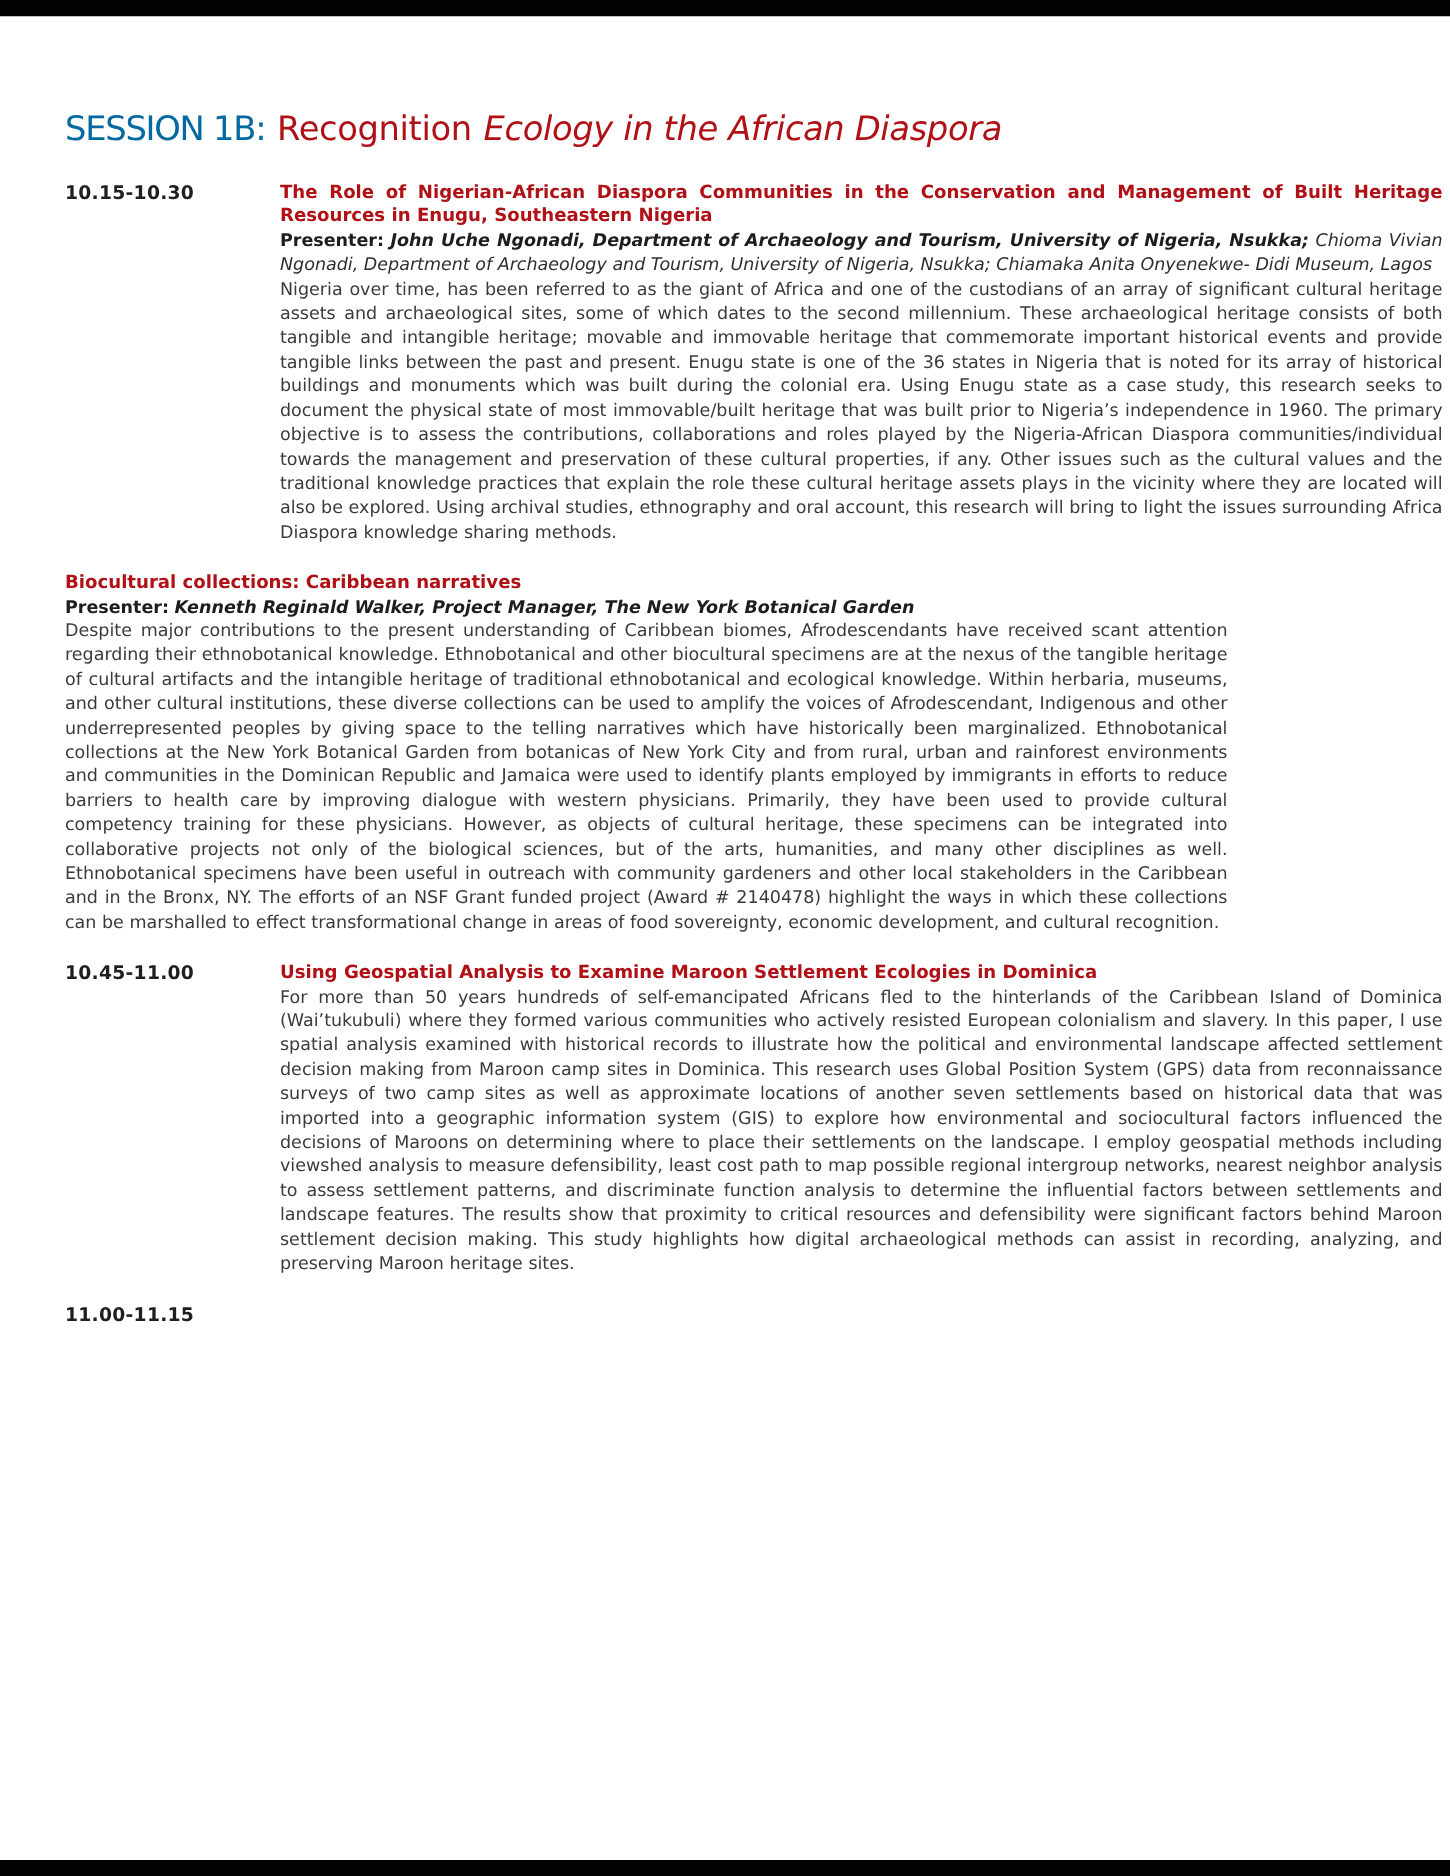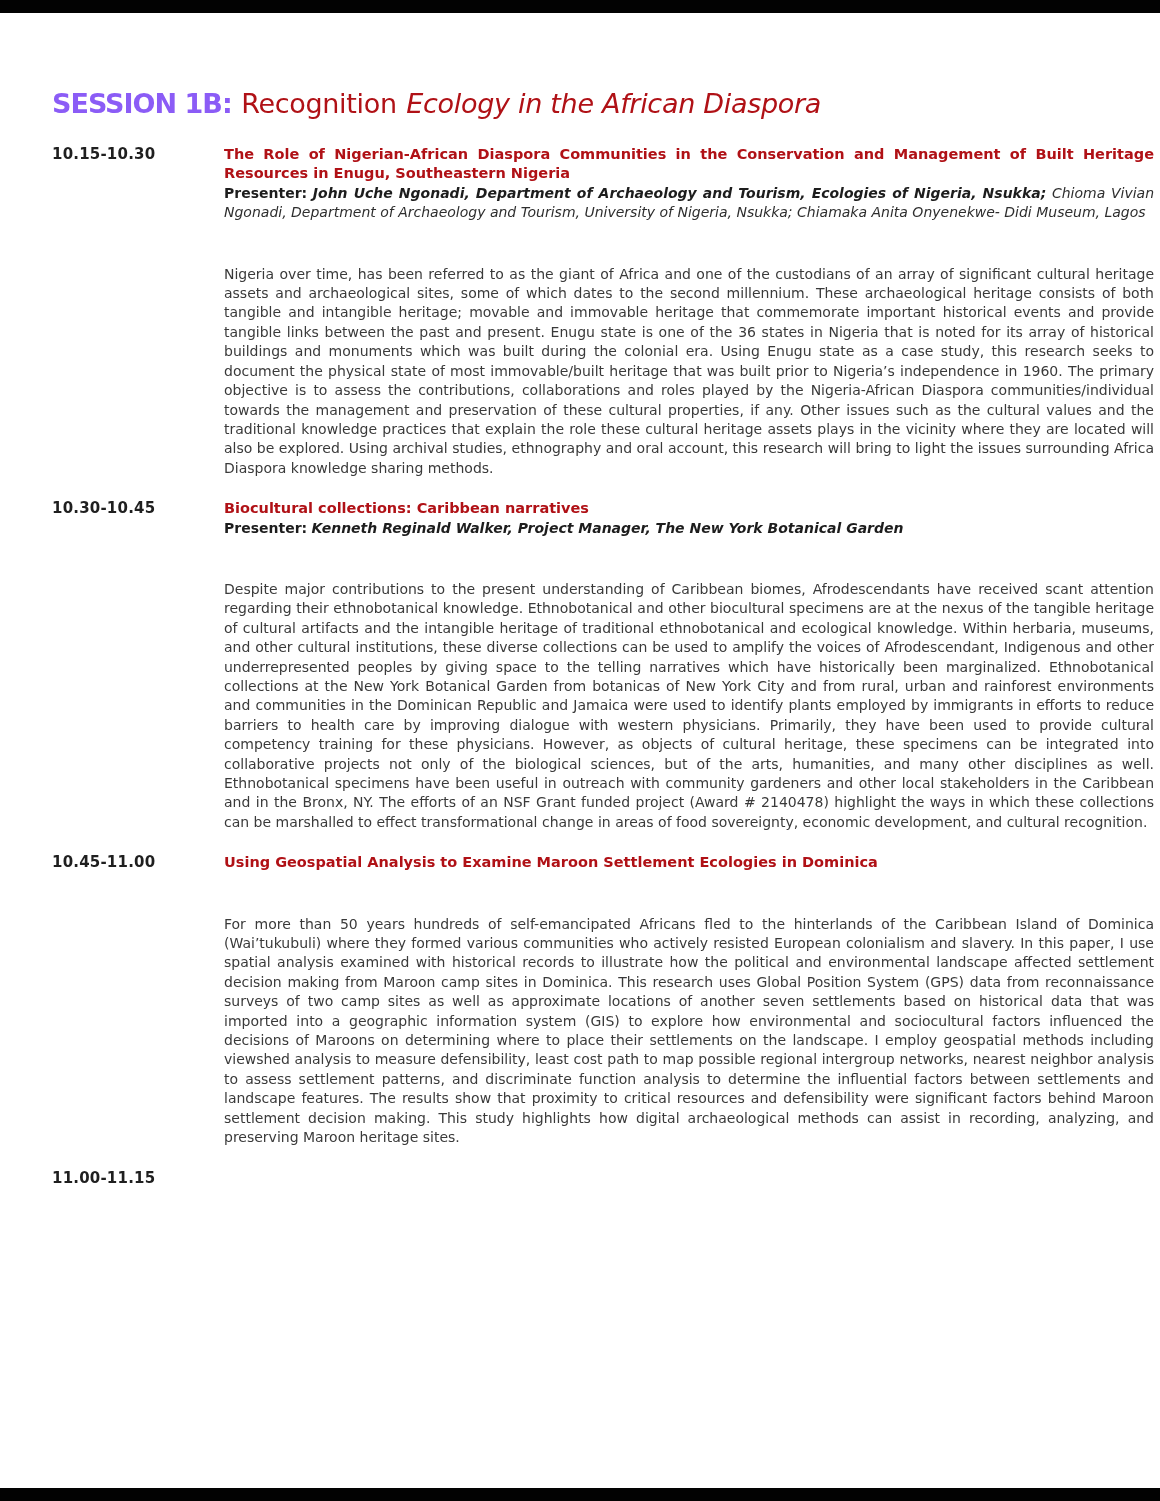--- a/index.html
+++ b/index.html
@@ -26,22 +26,22 @@
     padding: 88px 50px 0 52px;
   }
 
   h1.session-title {
     font-size: 27px;
     line-height: 1.15;
     margin-bottom: 26px;
     white-space: nowrap;
   }
   .t-black {
-    color: #8b5cf6;
-    font-weight: bold;
+    color: #0369a1;
+    font-weight: normal;
     letter-spacing: -1px;
   }
   .t-red {
     color: #b01116;
     font-weight: normal;
     letter-spacing: -0.3px;
   }
   .t-italic { font-style: italic; }
 
   .slot-row {
@@ -67,21 +67,21 @@
   }
   .talk-title {
     color: #b01116;
     font-weight: bold;
     font-size: 14.5px;
   }
   .presenter-par { color: #1d1d1d; }
   .plabel { font-weight: bold; font-style: normal; color: #1d1d1d; }
   .pname  { font-weight: bold; font-style: italic; color: #1d1d1d; }
   .coauthors { font-weight: normal; font-style: italic; color: #2e2e2e; }
-  .abstract { color: #3a3a3a; margin-top: 42px; }
+  .abstract { color: #3a3a3a; }
   .qa-label {
     font-size: 15px;
     font-weight: bold;
     color: #1d1d1d;
     text-align: left;
   }
 </style>
 </head>
 <body>
 
@@ -93,29 +93,28 @@
     <h1 class="session-title"><span class="t-black">SESSION 1B:</span>
       <span class="t-red">Recognition</span>
       <span class="t-red t-italic">Ecology in the African Diaspora</span>
     </h1>
 
     <div class="slot-row">
       <div class="time-col">10.15-10.30</div>
       <div class="talk-col">
         <div class="talk-title">The Role of Nigerian-African Diaspora Communities in the Conservation and Management of Built Heritage Resources in Enugu, Southeastern Nigeria</div>
         <div class="presenter-par"><span class="plabel">Presenter:</span>
-          <span class="pname">John Uche Ngonadi, Department of Archaeology and Tourism, Ecologies of Nigeria, Nsukka;</span>
+          <span class="pname">John Uche Ngonadi, Department of Archaeology and Tourism, University of Nigeria, Nsukka;</span>
           <span class="coauthors">Chioma Vivian Ngonadi, Department of Archaeology and Tourism, University of Nigeria, Nsukka; Chiamaka Anita Onyenekwe- Didi Museum, Lagos</span>
         </div>
         <div class="abstract">Nigeria over time, has been referred to as the giant of Africa and one of the custodians of an array of significant cultural heritage assets and archaeological sites, some of which dates to the second millennium. These archaeological heritage consists of both tangible and intangible heritage; movable and immovable heritage that commemorate important historical events and provide tangible links between the past and present. Enugu state is one of the 36 states in Nigeria that is noted for its array of historical buildings and monuments which was built during the colonial era. Using Enugu state as a case study, this research seeks to document the physical state of most immovable/built heritage that was built prior to Nigeria’s independence in 1960. The primary objective is to assess the contributions, collaborations and roles played by the Nigeria-African Diaspora communities/individual towards the management and preservation of these cultural properties, if any. Other issues such as the cultural values and the traditional knowledge practices that explain the role these cultural heritage assets plays in the vicinity where they are located will also be explored. Using archival studies, ethnography and oral account, this research will bring to light the issues surrounding Africa Diaspora knowledge sharing methods.</div>
       </div>
     </div>
 
     <div class="slot-row">
-      <div class="time-col">10.30-10.45</div>
       <div class="talk-col">
         <div class="talk-title">Biocultural collections: Caribbean narratives</div>
         <div class="presenter-par"><span class="plabel">Presenter:</span>
           <span class="pname">Kenneth Reginald Walker, Project Manager, The New York Botanical Garden</span>
         </div>
         <div class="abstract">Despite major contributions to the present understanding of Caribbean biomes, Afrodescendants have received scant attention regarding their ethnobotanical knowledge. Ethnobotanical and other biocultural specimens are at the nexus of the tangible heritage of cultural artifacts and the intangible heritage of traditional ethnobotanical and ecological knowledge. Within herbaria, museums, and other cultural institutions, these diverse collections can be used to amplify the voices of Afrodescendant, Indigenous and other underrepresented peoples by giving space to the telling narratives which have historically been marginalized. Ethnobotanical collections at the New York Botanical Garden from botanicas of New York City and from rural, urban and rainforest environments and communities in the Dominican Republic and Jamaica were used to identify plants employed by immigrants in efforts to reduce barriers to health care by improving dialogue with western physicians. Primarily, they have been used to provide cultural competency training for these physicians. However, as objects of cultural heritage, these specimens can be integrated into collaborative projects not only of the biological sciences, but of the arts, humanities, and many other disciplines as well. Ethnobotanical specimens have been useful in outreach with community gardeners and other local stakeholders in the Caribbean and in the Bronx, NY. The efforts of an NSF Grant funded project (Award # 2140478) highlight the ways in which these collections can be marshalled to effect transformational change in areas of food sovereignty, economic development, and cultural recognition.</div>
       </div>
     </div>
 
     <div class="slot-row">

